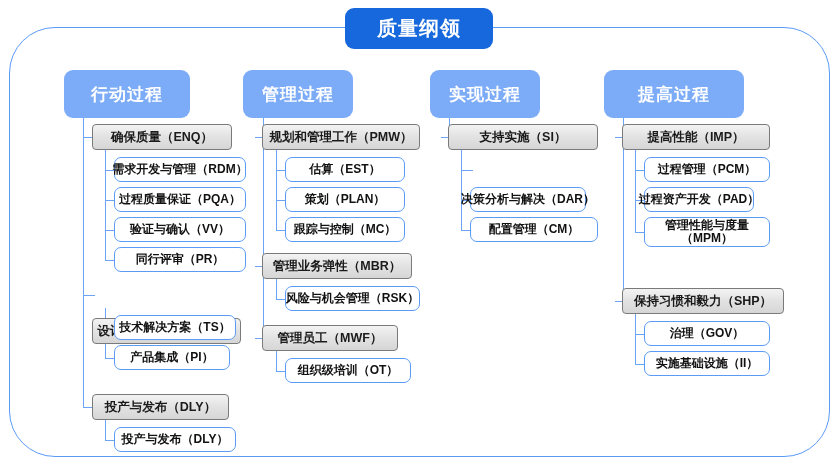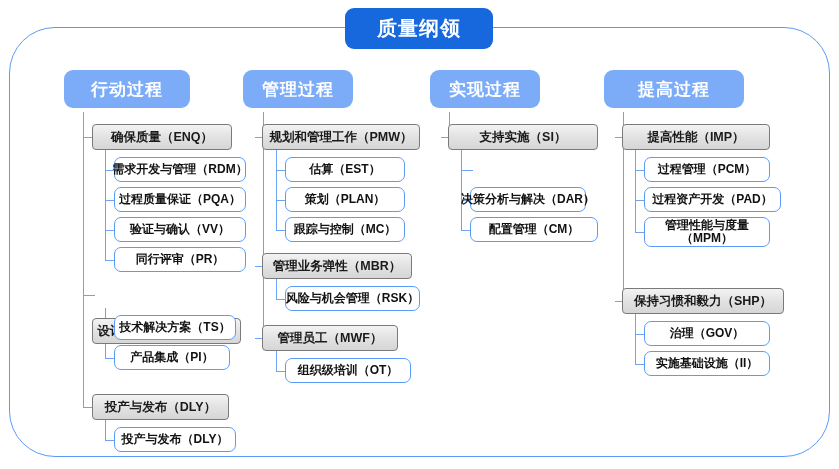--- a/index.html
+++ b/index.html
@@ -42,21 +42,21 @@
     letter-spacing: 1px;
     display: flex;
     align-items: center;
     justify-content: center;
     z-index: 5;
   }
 
   
   .cat-box {
     position: absolute;
-    height: 38px;
+    height: 48px;
     background: #7cacf8;
     border-radius: 9px;
     color: #ffffff;
     font-size: 17px;
     font-weight: bold;
     letter-spacing: 1px;
     display: flex;
     align-items: center;
     justify-content: center;
     z-index: 4;
@@ -203,21 +203,21 @@
   <div class="conn v" style="left:623px; top:112px; height:190px;"></div>
 
   <div class="conn h" style="left:615px; top:137px; width:12px;"></div>
   <div class="grp-box" style="left:622px; top:124px; width:148px;">提高性能（IMP）</div>
   <div class="conn v" style="left:635px; top:150px; height:82px;"></div>
 
   <div class="conn h" style="left:635px; top:170px; width:12px;"></div>
   <div class="leaf-box" style="left:644px; top:157px; width:126px;">过程管理（PCM）</div>
 
   <div class="conn h" style="left:635px; top:200px; width:12px;"></div>
-  <div class="leaf-box" style="left:644px; top:187px; width:137px;">过程资产开发（PAD）</div>
+  <div class="leaf-box" style="left:644px; top:187px; width:110px;">过程资产开发（PAD）</div>
 
   <div class="conn h" style="left:635px; top:232px; width:12px;"></div>
   <div class="leaf-box two-line" style="left:644px; top:217px; width:126px;">管理性能与度量<br>（MPM）</div>
 
   <div class="conn h" style="left:615px; top:301px; width:12px;"></div>
   <div class="grp-box" style="left:622px; top:288px; width:162px;">保持习惯和毅力（SHP）</div>
   <div class="conn v" style="left:635px; top:314px; height:50px;"></div>
 
   <div class="conn h" style="left:635px; top:334px; width:12px;"></div>
   <div class="leaf-box" style="left:644px; top:321px; width:126px;">治理（GOV）</div>

